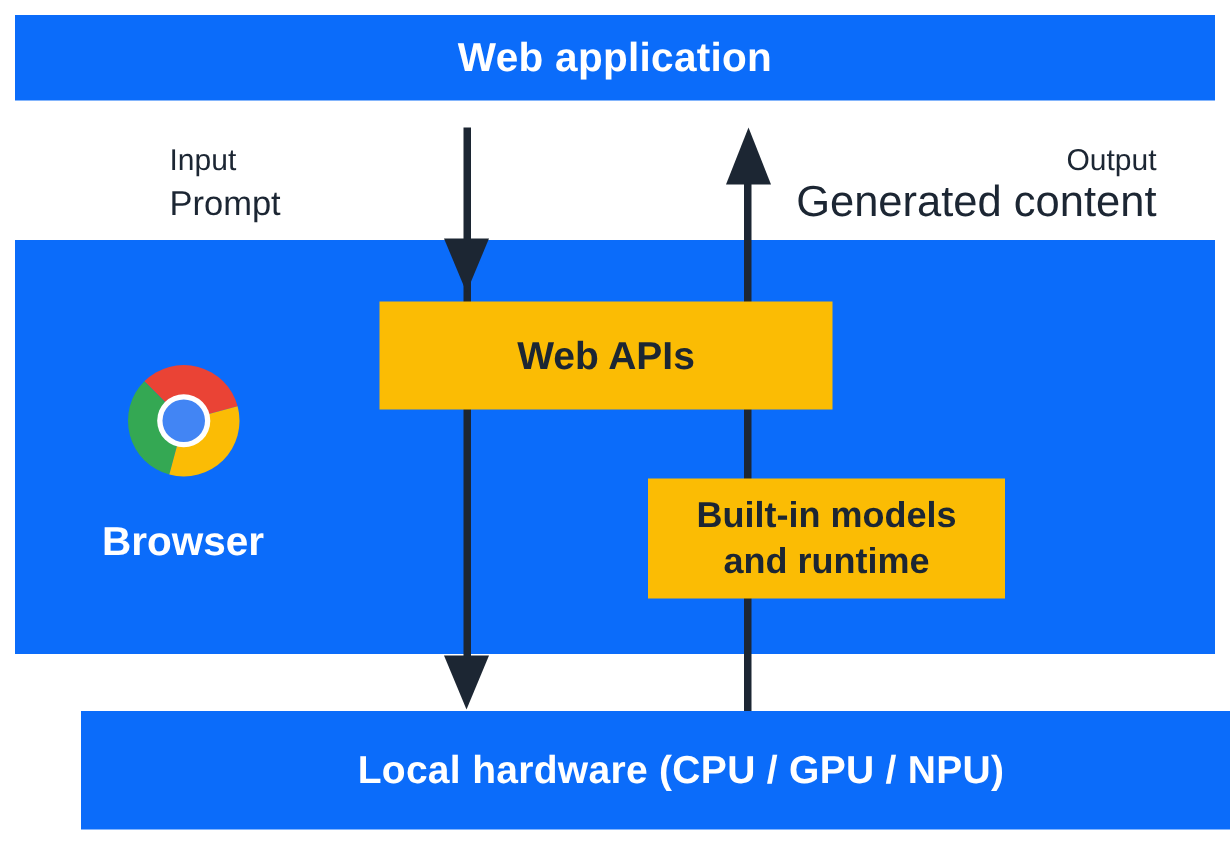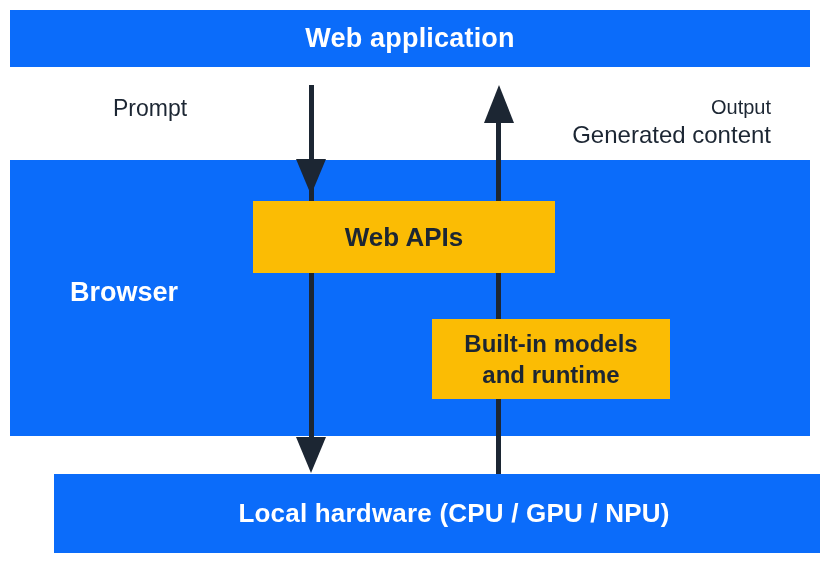--- a/index.html
+++ b/index.html
@@ -41,21 +41,21 @@
     letter-spacing: 0.2px;
   }
   .band-bottom .band-title { font-size: 26px; }
 
   
   .io-label { position: absolute; z-index: 2; color: var(--ink_navy); }
   .io-label .caption { display: block; font-size: 20px; line-height: 27px; font-weight: normal; }
   .io-label .value   { display: block; font-size: 23px; line-height: 28px; font-weight: normal; }
   .io-input  { left: 113px; top: 94px; text-align: left; }
   .io-output { right: 49px; top: 94px; text-align: right; }
-  .io-output .value { font-size: 24px; text-align: center; }
+  .io-output .value { font-size: 29px; text-align: center; }
 
   
   .vline { position: absolute; width: 5px; background: var(--ink_navy); z-index: 2; }
   .line-down { left: 309px; top: 85px;  height: 355px; }
   .line-up   { left: 496px; top: 120px; height: 354px; }
   .arrowhead { position: absolute; width: 0; height: 0; z-index: 2; }
   .head-down {
     border-left: 15px solid transparent;
     border-right: 15px solid transparent;
     border-top: 36px solid var(--ink_navy);
@@ -82,41 +82,42 @@
     text-align: center;
     z-index: 3;
   }
   .ybox-webapis { left: 253px; top: 201px; width: 302px; height: 72px; font-size: 26px; }
   .ybox-builtin { left: 432px; top: 319px; width: 238px; height: 80px; font-size: 24px; line-height: 31px; }
 
   
   .browser-group {
     position: absolute;
     left: 70px; top: 238px; width: 104px;
-    display: flex; align-items: center;
+    display: flex; flex-direction: column; align-items: center;
     z-index: 2;
   }
   .chrome-logo { width: 85px; height: 85px; display: block; }
   .browser-label {
     margin-top: 23px;
     color: var(--text_white);
     font-weight: bold;
     font-size: 27px;
   }
 </style>
 </head>
 <body>
 
 <div class="stage">
 
   <div class="band band-top">
     <span class="band-title">Web application</span>
   </div>
 
   <div class="io-label io-input">
+    <span class="caption">Input</span>
     <span class="value">Prompt</span>
   </div>
   <div class="io-label io-output">
     <span class="caption">Output</span>
     <span class="value">Generated content</span>
   </div>
 
   <div class="band band-middle"></div>
 
   <div class="vline line-down"></div>

